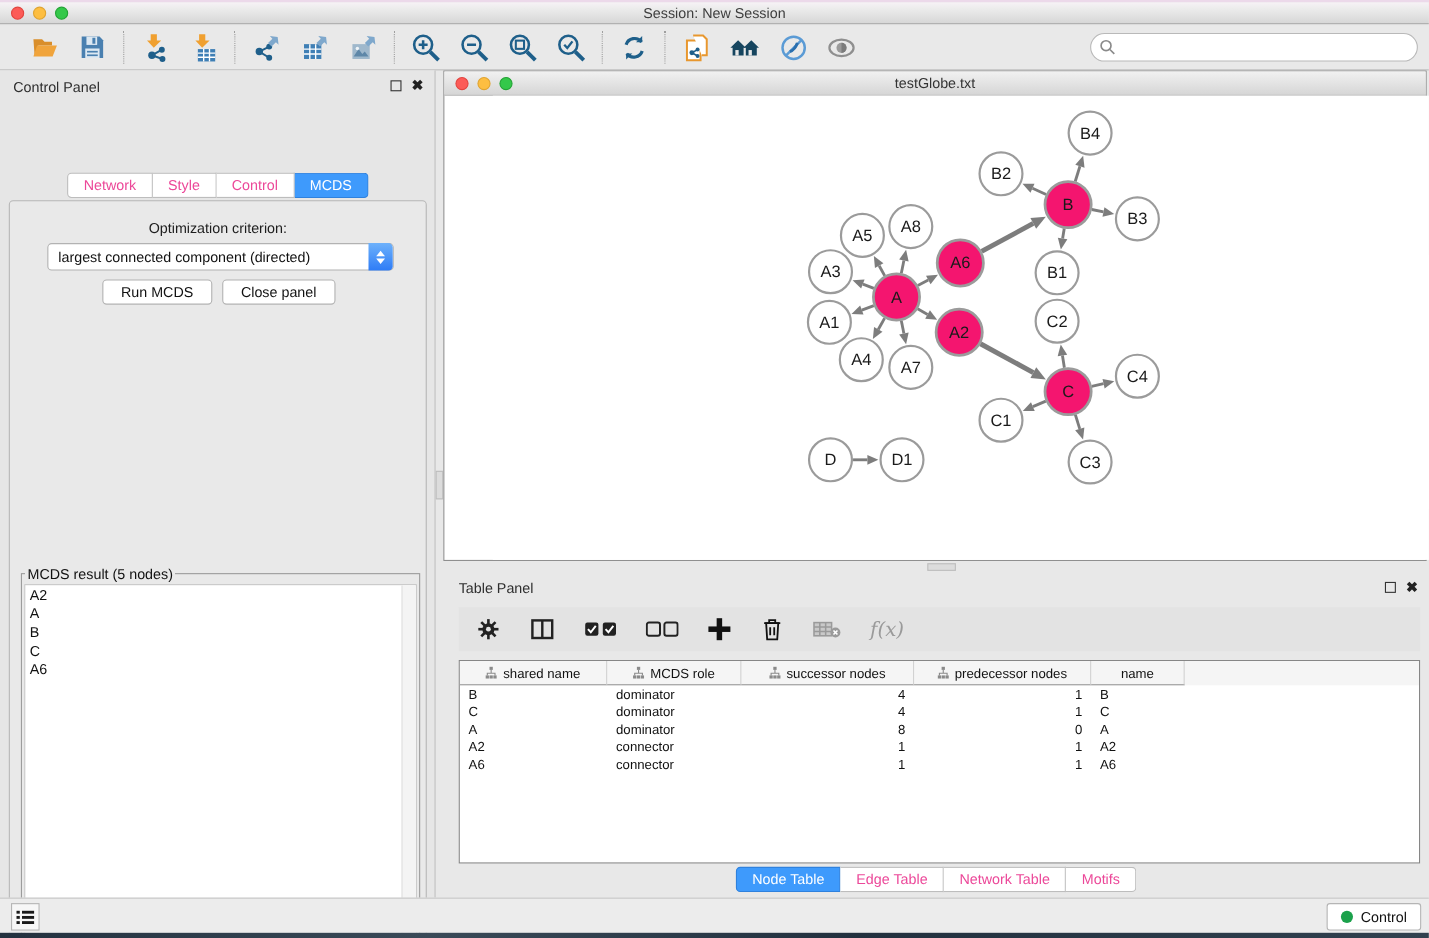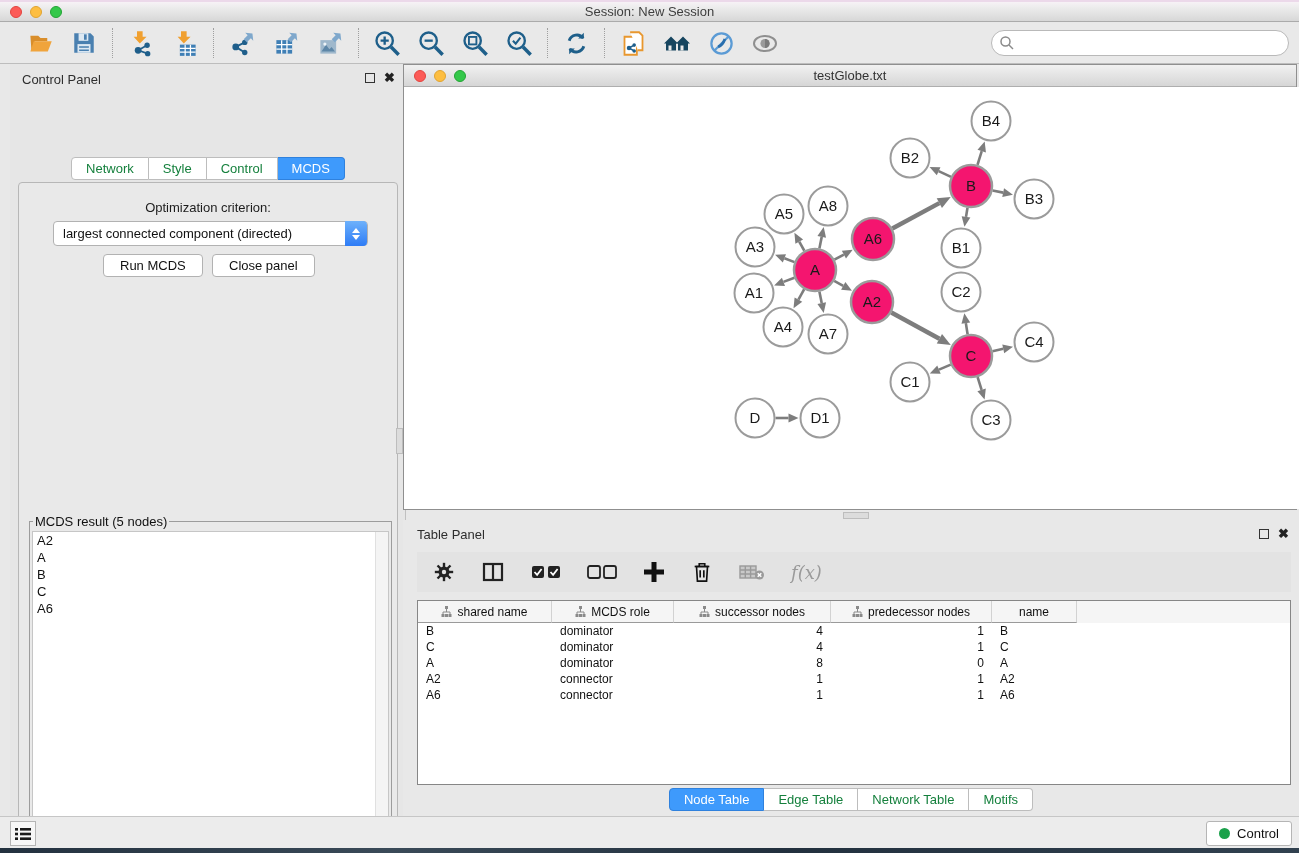--- a/index.html
+++ b/index.html
@@ -23,29 +23,29 @@
   .tb-group { display:flex; align-items:center; gap:16px; padding:0 14px; }
   .tb-sep { height:30px; border-left:1px dotted #9f9f9f; }
   .tb-btn { width:28px; height:28px; display:flex; align-items:center; justify-content:center; cursor:default; }
   .search-wrap { position:absolute; right:10px; top:7px; width:298px; height:26px; }
   .search-wrap input { width:100%; height:100%; border:1px solid #b9b9b9; border-radius:13px;
     background:#fff; padding:0 10px 0 28px; font-size:13px; outline:none; font-family:"Liberation Sans", sans-serif; }
   .search-wrap svg { position:absolute; left:8px; top:5px; }
 
   
   .control-panel { position:absolute; left:0; top:64px; width:396px; height:752px; background:#e6e6e6;
-    border-right:1px solid #c0c0c0;margin-left:10px; }
+    border-right:1px solid #c0c0c0; }
   .cp-header { position:relative; height:28px; }
   .cp-header .cp-title { position:absolute; left:12px; top:8px; font-size:13px; color:#2e2e2e; }
   .panel-ctls { position:absolute; right:10px; top:9px; display:flex; gap:9px; align-items:center; }
   .float-box { width:10px; height:10px; border:1.5px solid #333; }
   .close-x { font-size:13px; font-weight:bold; color:#222; line-height:10px; }
   .cp-tabs { position:absolute; left:0; top:93px; width:396px; display:flex; justify-content:center; }
   .tab { font-size:13px; padding:3px 14px; background:#fff; border:1px solid #bdbdbd; border-left:none;
-    color:#15803d; cursor:default; }
+    color:#ec4899; cursor:default; }
   .tab:first-child { border-left:1px solid #bdbdbd; border-radius:4px 0 0 4px; }
   .tab:last-child { border-radius:0 4px 4px 0; }
   .tab.selected { background:#3e9afc; color:#fff; border-color:#2f81dd; }
   .cp-body { position:absolute; left:8px; top:118px; width:380px; height:688px; background:#e9e9e9;
     border:1px solid #b7b7b7; border-radius:4px; }
   .opt-label { position:absolute; left:0; top:17px; width:100%; text-align:center; font-size:13px; color:#1d1d1d; }
   .select-box { position:absolute; left:34px; top:38px; width:315px; height:25px; background:#fff;
     border:1px solid #b2b2b2; border-radius:4px; font-size:13px; line-height:23px; padding-left:9px; color:#111; }
   .select-stepper { position:absolute; right:0; top:-1px; width:22px; height:25px; border-radius:0 4px 4px 0;
     background:linear-gradient(#6db1fb,#2e7cf6); display:flex; flex-direction:column; align-items:center; justify-content:center; gap:2px; }

